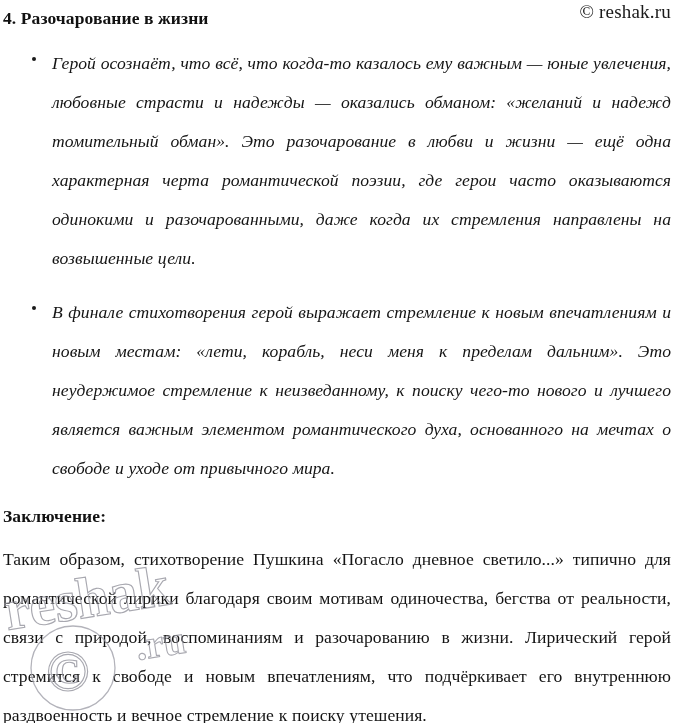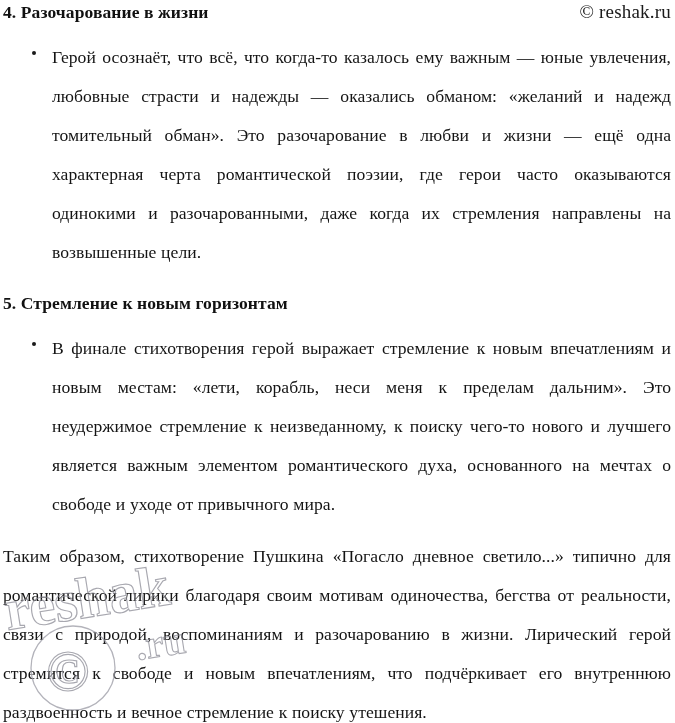--- a/index.html
+++ b/index.html
@@ -48,26 +48,27 @@
   .heading {
     font-family: "Liberation Serif", "DejaVu Serif", serif;
     font-weight: bold;
     font-size: 17.5px;
     line-height: 22px;
     color: #111111;
     margin: 0;
     letter-spacing: 0.1px;
     white-space: nowrap;
   }
-  .heading.h-first { padding-top: 1px; }
+  .heading.h-first { padding-top: 7px; }
 
   .bullet-block {
     position: relative;
     padding-left: 49px;
     margin-top: 15px;
+    font-style: italic;
   }
   .bullet-dot {
     position: absolute;
     left: 29px;
     top: 13px;
     width: 4px;
     height: 4px;
     border-radius: 50%;
     background: #1a1a1a;
   }
@@ -133,27 +134,27 @@
 
   <div class="content">
 
     <h2 class="heading h-first">4. Разочарование в жизни</h2>
 
     <div class="bullet-block">
       <span class="bullet-dot"></span>
       <p class="para">Герой осознаёт, что всё, что когда-то казалось ему важным — юные увлечения, любовные страсти и надежды — оказались обманом: «желаний и надежд томительный обман». Это разочарование в любви и жизни — ещё одна характерная черта романтической поэзии, где герои часто оказываются одинокими и разочарованными, даже когда их стремления направлены на возвышенные цели.</p>
     </div>
 
-    <h2 class="heading gap-before-h5">5. Стремление к новым горизонтам</h2>
 
     <div class="bullet-block">
       <span class="bullet-dot"></span>
       <p class="para">В финале стихотворения герой выражает стремление к новым впечатлениям и новым местам: «лети, корабль, неси меня к пределам дальним». Это неудержимое стремление к неизведанному, к поиску чего-то нового и лучшего является важным элементом романтического духа, основанного на мечтах о свободе и уходе от привычного мира.</p>
     </div>
 
+    <h2 class="heading gap-before-concl">Заключение:</h2>
 
     <div class="plain-block">
       <p class="para last-left">Таким образом, стихотворение Пушкина «Погасло дневное светило...» типично для романтической лирики благодаря своим мотивам одиночества, бегства от реальности, связи с природой, воспоминаниям и разочарованию в жизни. Лирический герой стремится к свободе и новым впечатлениям, что подчёркивает его внутреннюю раздвоенность и вечное стремление к поиску утешения.</p>
     </div>
 
   </div>
 
   <div class="watermark">
     <svg width="210" height="165" viewBox="0 0 210 165" xmlns="http://www.w3.org/2000/svg">
       <g transform="rotate(-9 105 82)">

